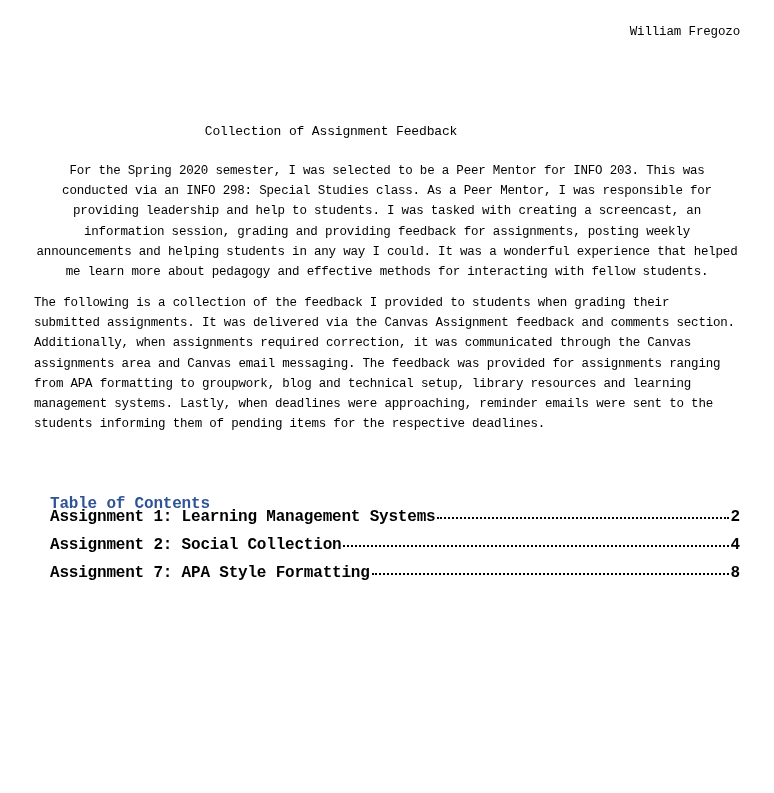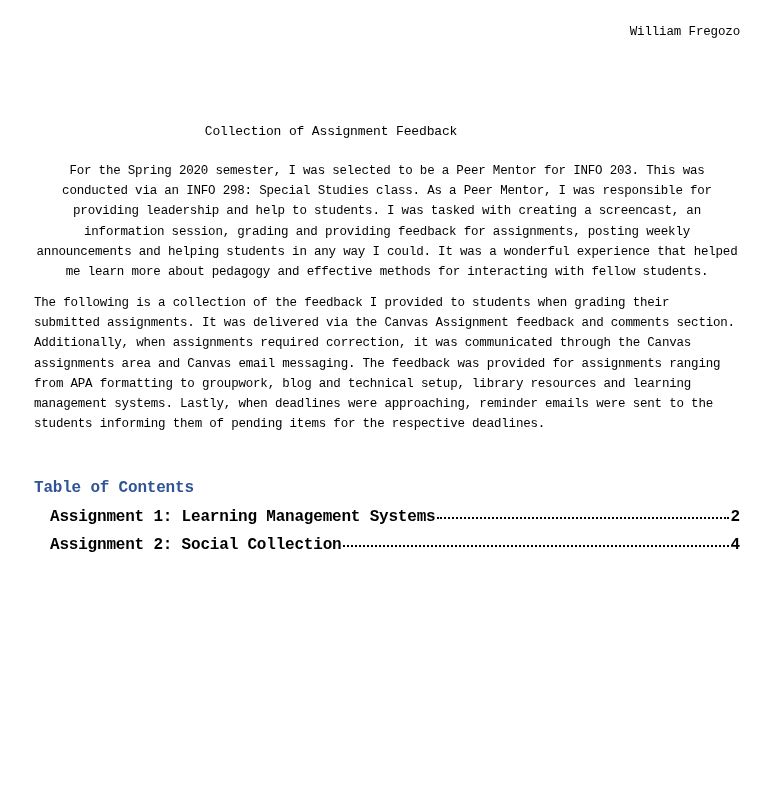--- a/index.html
+++ b/index.html
@@ -54,21 +54,21 @@
     .para-1 { top: 161px; text-align: center; }
     .para-2 { top: 293px; }
     .toc-heading {
       position: absolute;
       left: 34px;
       top: 477px;
       font-size: 16px;
       font-weight: bold;
       color: #2F5496;
       letter-spacing: -0.2px;
-      margin: 0;
+      margin: 16px;
       line-height: 22px;
     }
     .toc-list {
       position: absolute;
       left: 50px;
       top: 508px;
       width: 690px;
       list-style: none;
       margin: 0;
       padding: 0;
@@ -120,15 +120,20 @@
     <li class="toc-item">
       <span class="toc-label">Assignment 1: Learning Management Systems</span>
       <span class="toc-leader"></span>
       <span class="toc-page">2</span>
     </li>
     <li class="toc-item">
       <span class="toc-label">Assignment 2: Social Collection</span>
       <span class="toc-leader"></span>
       <span class="toc-page">4</span>
     </li>
+    <li class="toc-item">
+      <span class="toc-label">Assignment 7: APA Style Formatting</span>
+      <span class="toc-leader"></span>
+      <span class="toc-page">8</span>
+    </li>
   </ul>
 
 </div>
 
 </body></html>

